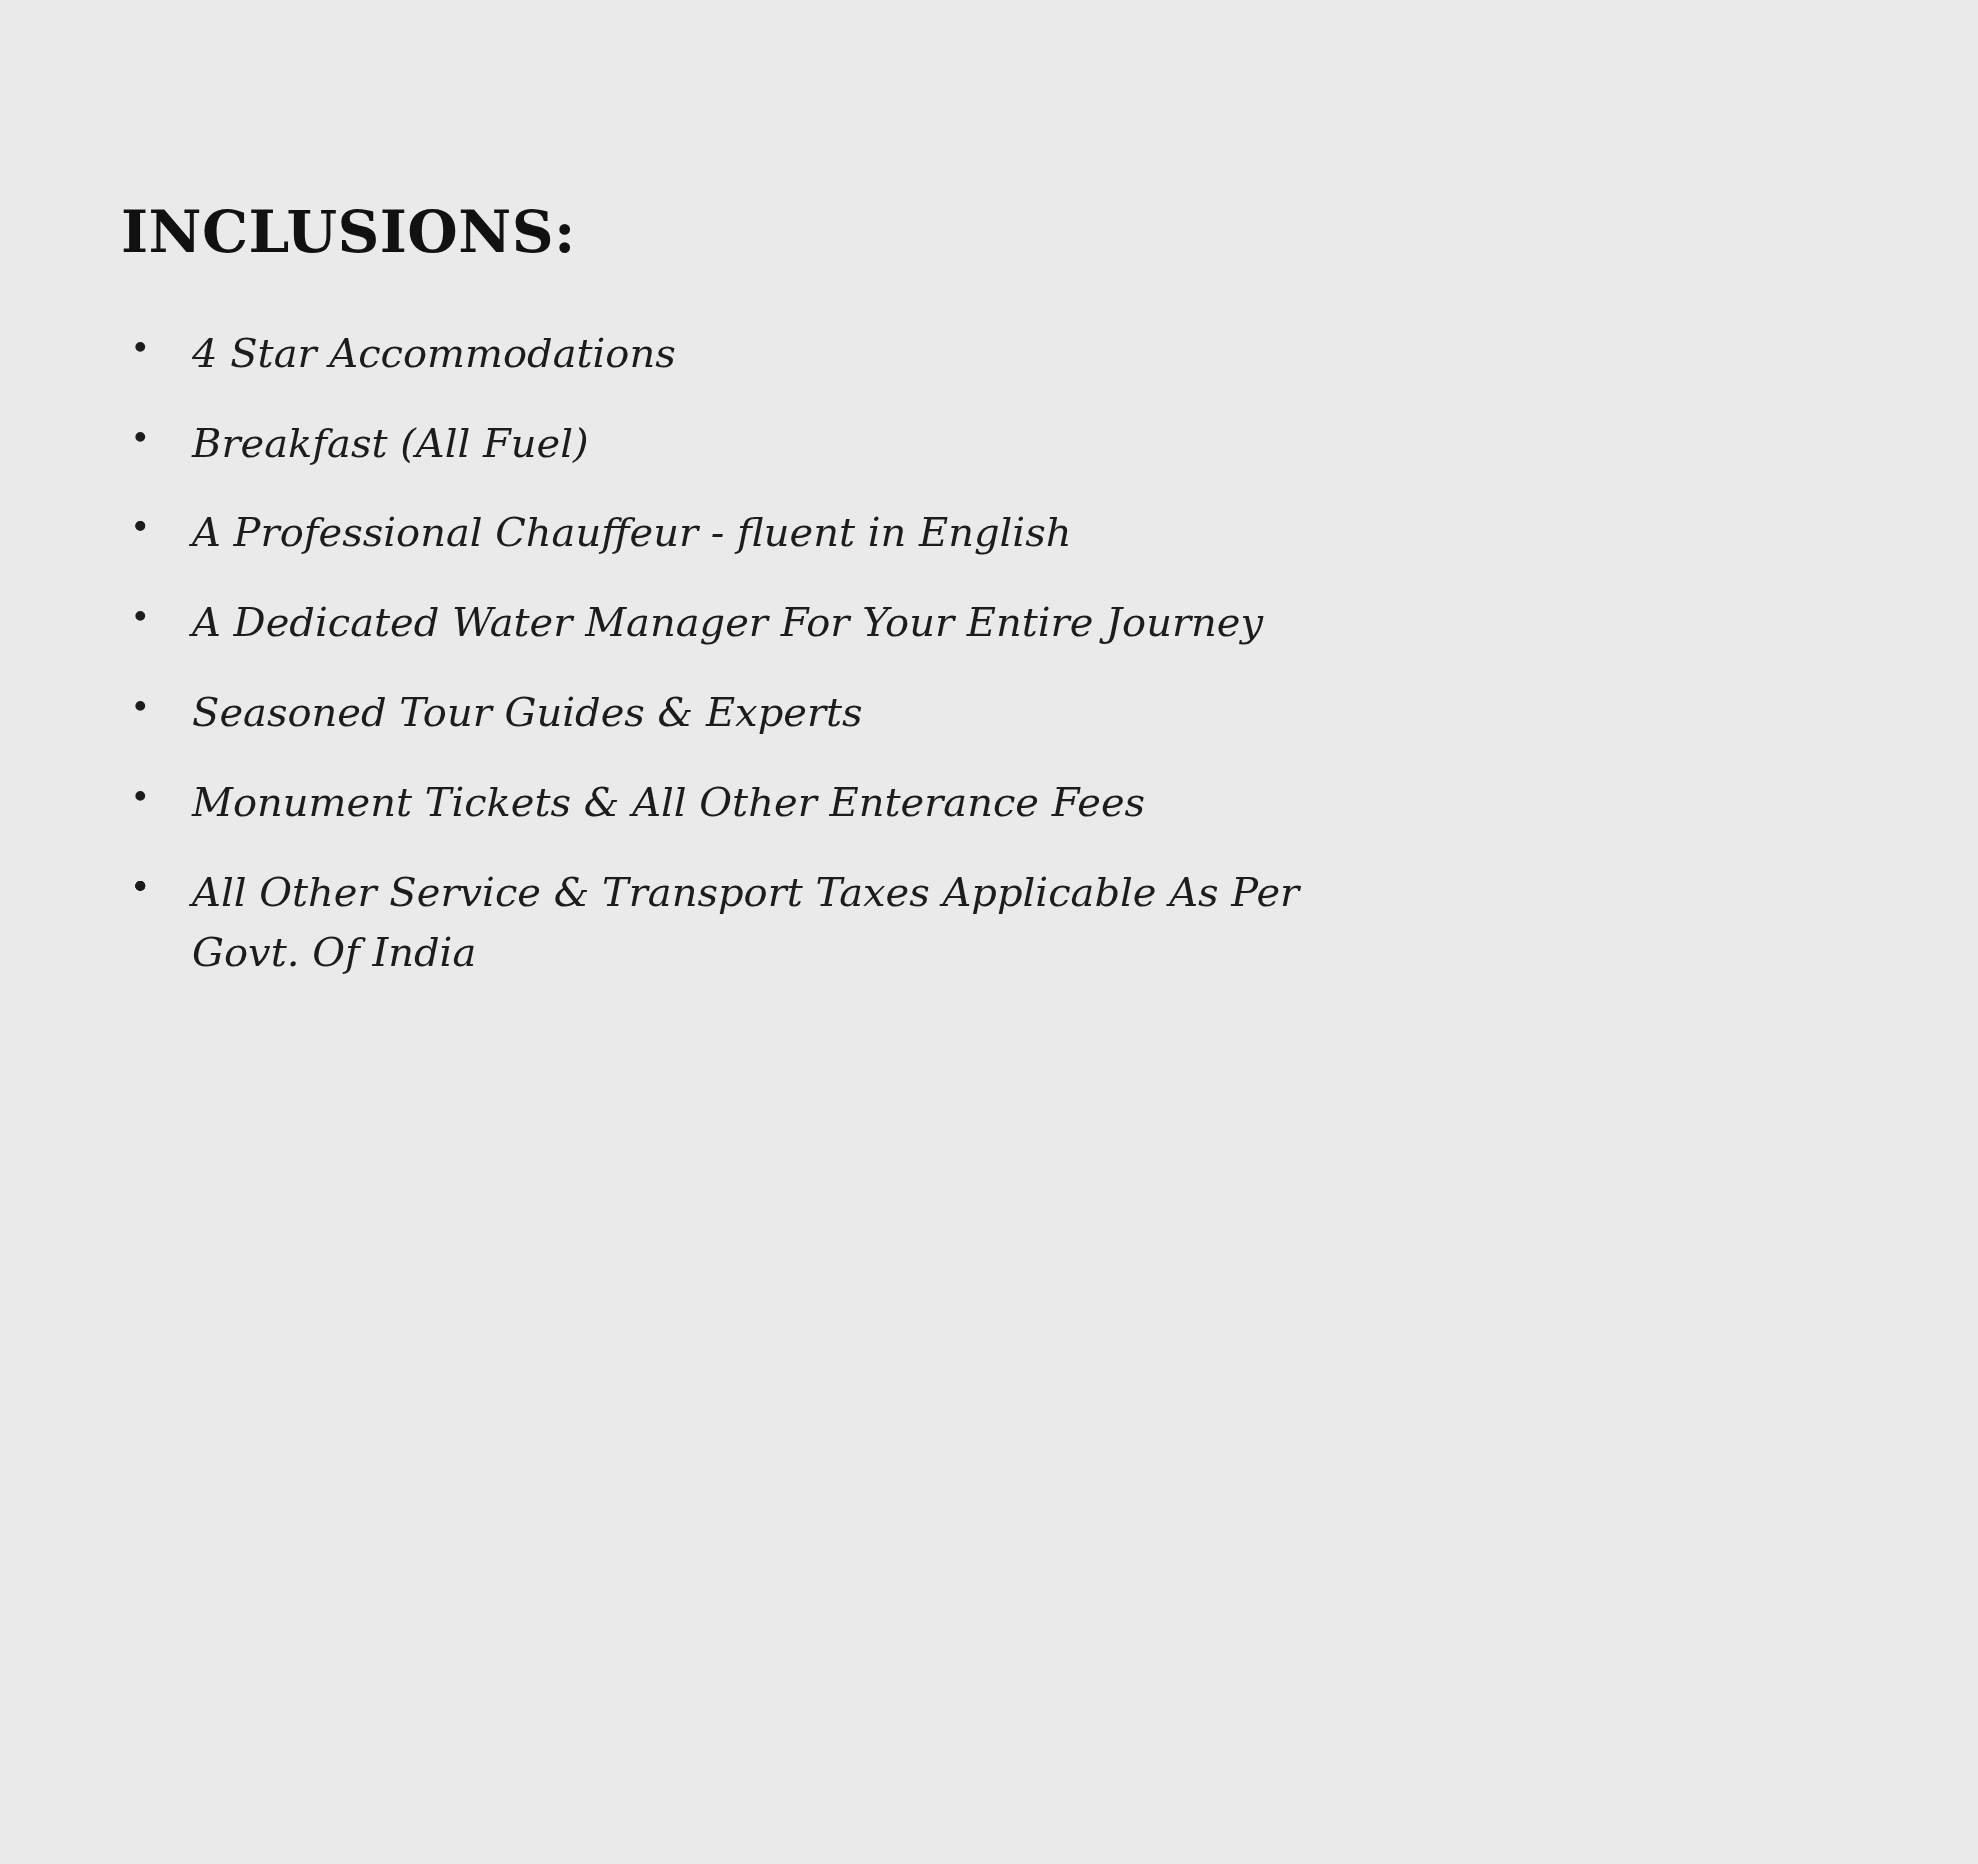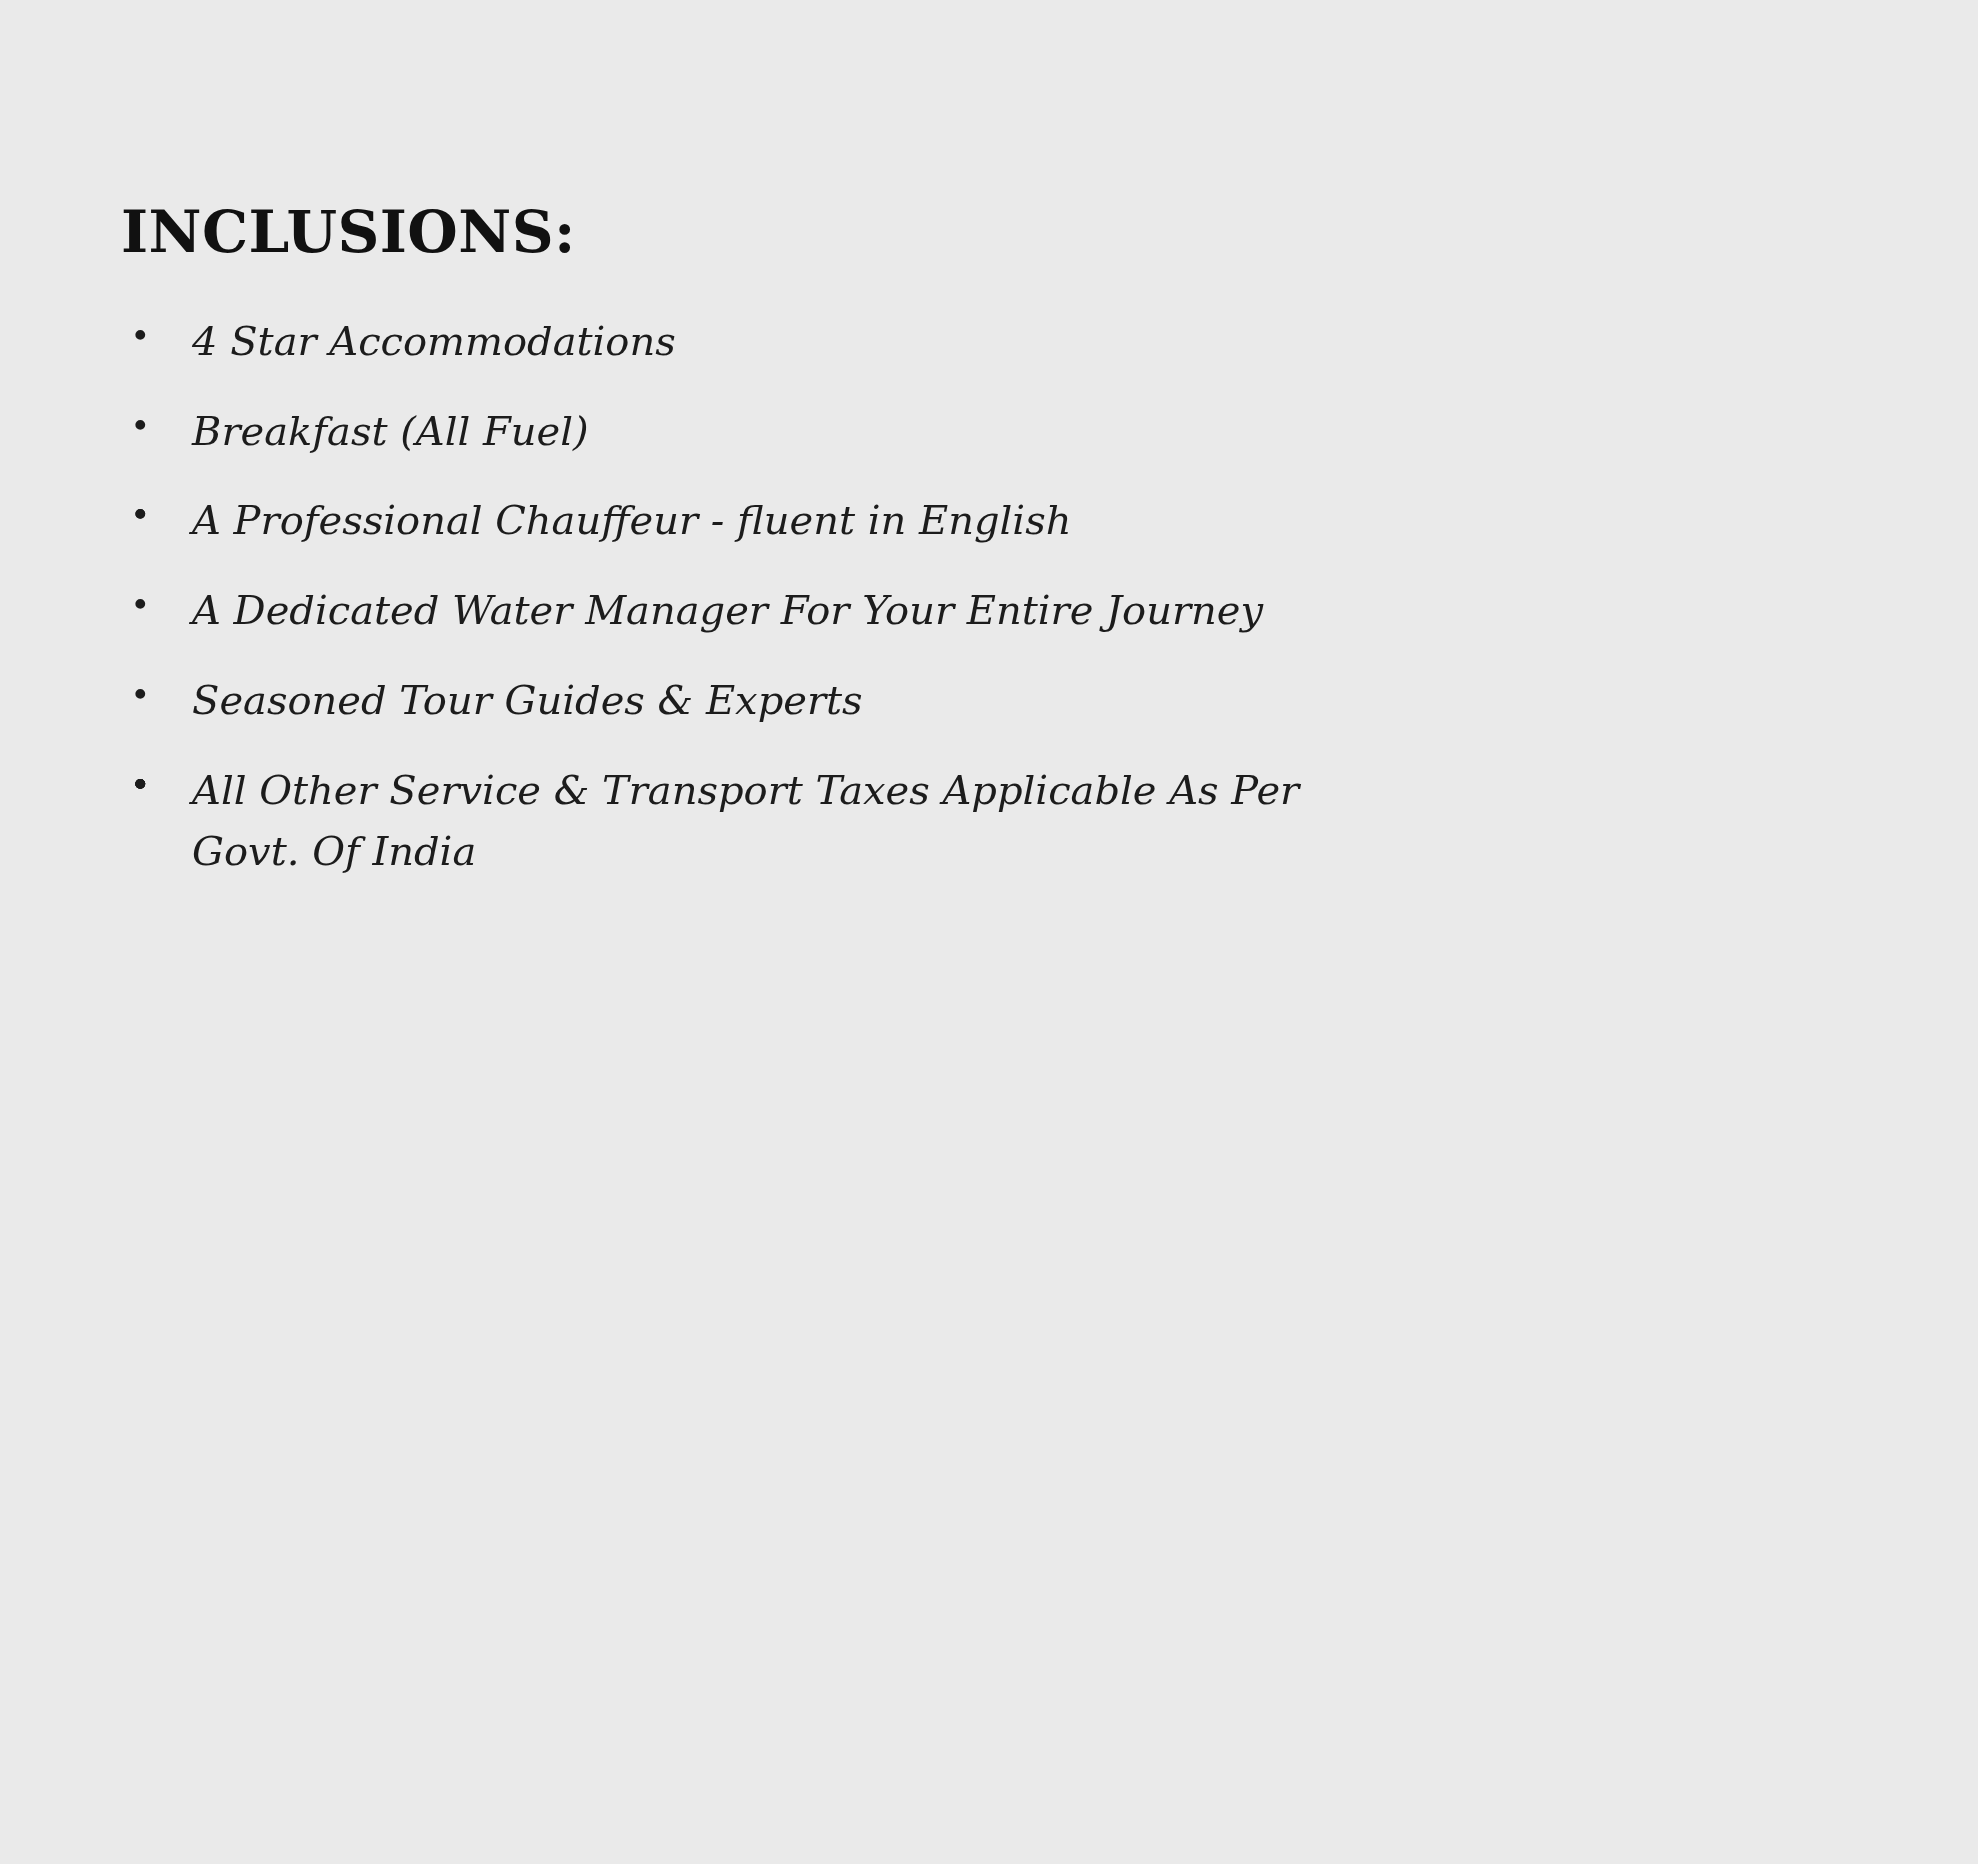--- a/index.html
+++ b/index.html
@@ -26,21 +26,21 @@
     left: 121px;
     top: 202px;
     width: 1712px;
   }
   .heading {
     font-family: "DejaVu Serif", "Liberation Serif", serif;
     font-weight: bold;
     font-size: 58px;
     letter-spacing: 0.4px;
     color: #111111;
-    margin: 0 0 48px 0;
+    margin: 0 0 60px 0;
     line-height: 1.05;
   }
   ul.inclusion-list {
     list-style: none;
     margin: 0;
     padding: 0;
   }
   ul.inclusion-list li {
     position: relative;
     font-family: "DejaVu Serif", "Liberation Serif", serif;
@@ -90,20 +90,21 @@
       <li>
         <span class="bullet">•</span>
         <span class="text">A Dedicated Water Manager For Your Entire Journey</span>
       </li>
       <li>
         <span class="bullet">•</span>
         <span class="text">Seasoned Tour Guides &amp; Experts</span>
       </li>
       <li>
         <span class="bullet">•</span>
+        <span class="text">Monument Tickets &amp; All Other Enterance Fees</span>
       </li>
       <li>
         <span class="bullet">•</span>
       </li>
       <li>
         <span class="bullet">•</span>
       </li>
       <li>
         <span class="bullet">•</span>
       </li>

